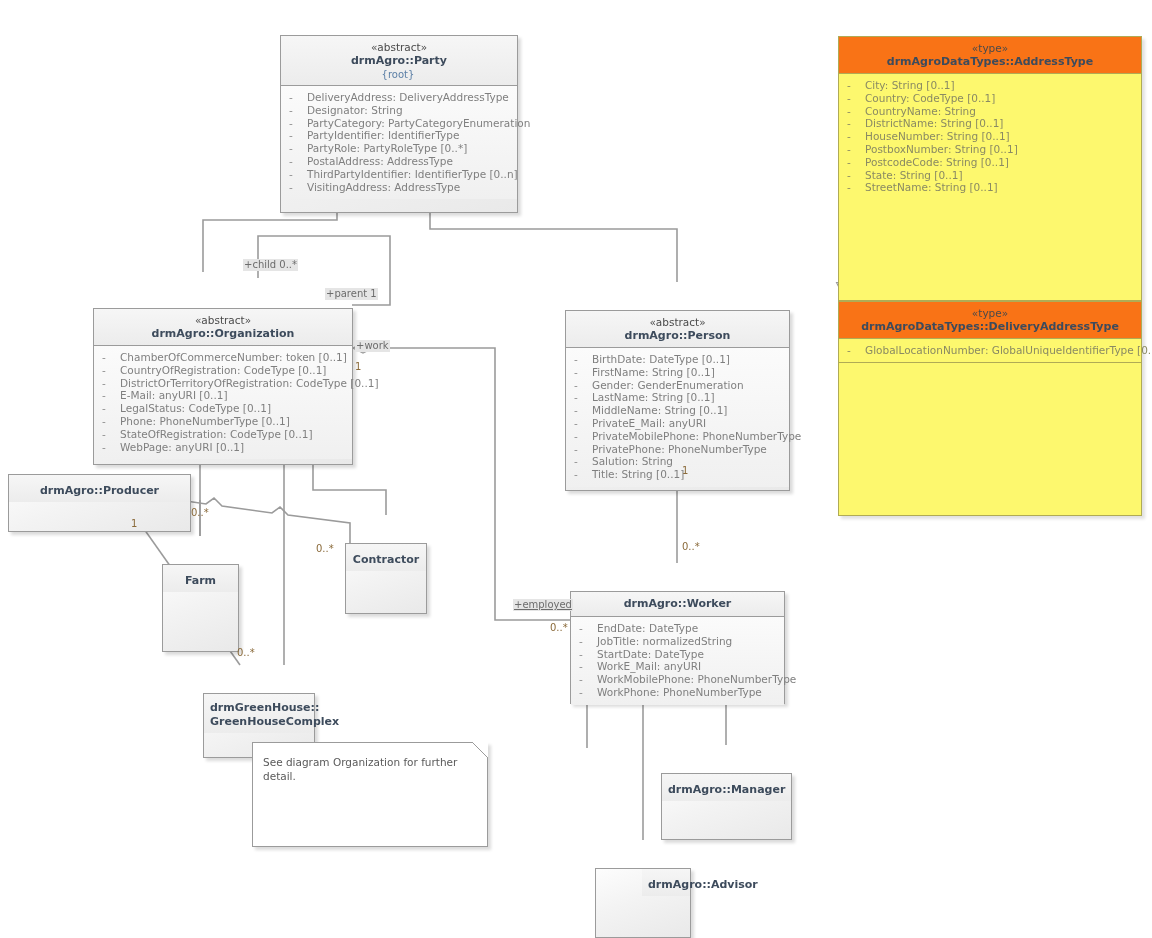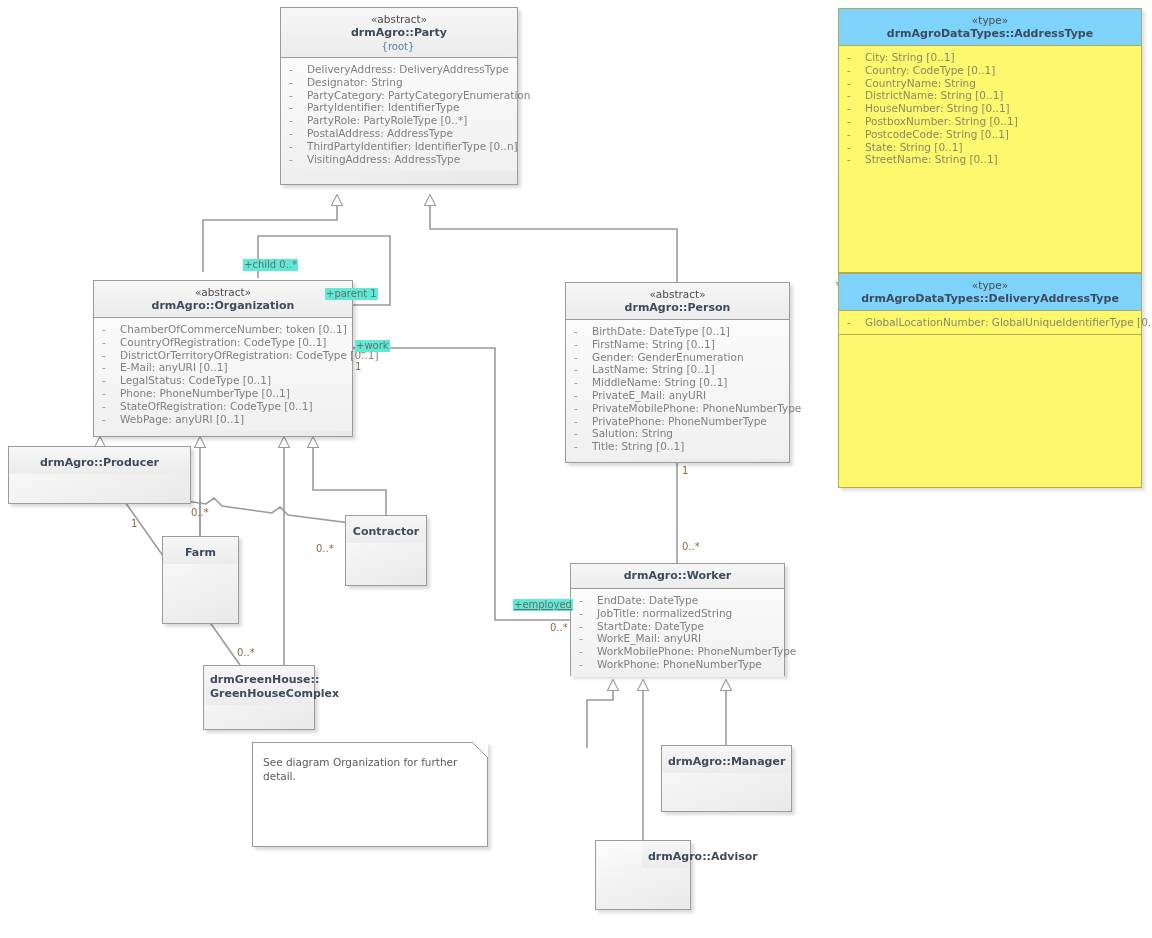--- a/index.html
+++ b/index.html
@@ -22,20 +22,21 @@
   }
 
   
   .uml{
     position:absolute;
     box-sizing:border-box;
     border:1px solid #9b9b9b;
     background:linear-gradient(160deg,#fdfdfd 0%,#f3f3f3 45%,#e9e9e9 100%);
     box-shadow:3px 3px 3px rgba(0,0,0,0.14);
     z-index:5;
+    margin-top:28px;
   }
   .uml .hdr{
     box-sizing:border-box;
     padding:5px 6px 4px 6px;
     text-align:center;
     position:relative;
     background:linear-gradient(180deg,#f6f6f6 0%,#ececec 100%);
   }
   .uml .stereo{
     font-size:10.5px;
@@ -81,21 +82,21 @@
     box-sizing:border-box;
   }
   .uml .attr .sig{color:#7f7f7f;}
 
   
   .uml.ytype{
     background:#fdf86e;
     border:1px solid #b0ab55;
     box-shadow:3px 3px 3px rgba(0,0,0,0.12);
   }
-  .uml.ytype .hdr{background:#7dd3fc;}
+  .uml.ytype .hdr{background:#f97316;}
   .uml.ytype .attrs{background:#fdf86e;}
   .uml.ytype .sep{border-top:1px solid #b0ab55;}
   .uml.ytype .attr{color:#8a8a63;}
   .uml.ytype .attr .vis{color:#8a8a63;}
   .uml.ytype .attr .sig{color:#8a8a63;}
   .uml.ytype .stereo{color:#4a4a4a;}
   .uml.ytype .cname{color:#3d4b5c;}
 
   
   .uml.namebox{
@@ -125,21 +126,21 @@
     color:#5a5a5a;
     line-height:14px;
     padding:12px 10px;
   }
 
   
   .elabel{
     position:absolute;
     font-size:10px;
     color:#6c6c6c;
-    background:#5eead4;
+    background:#e5e5e5;
     line-height:12px;
     white-space:nowrap;
     padding:0 1px;
     z-index:6;
   }
   .mult{
     position:absolute;
     font-size:10px;
     color:#8a6a3a;
     background:transparent;

